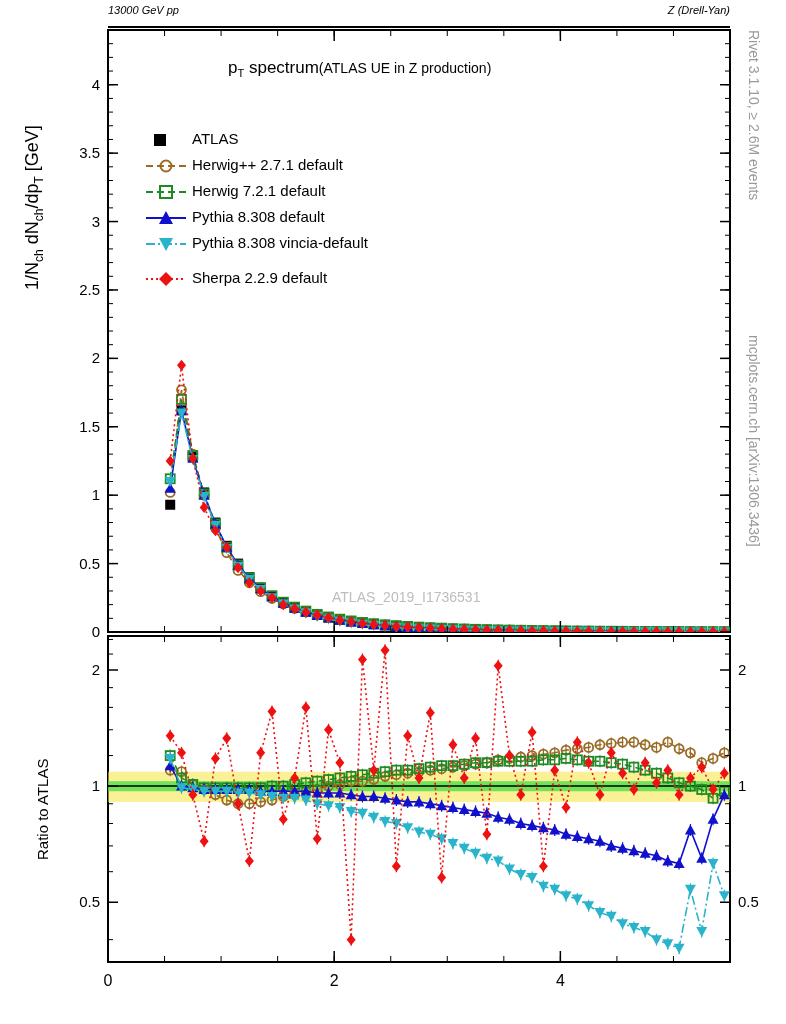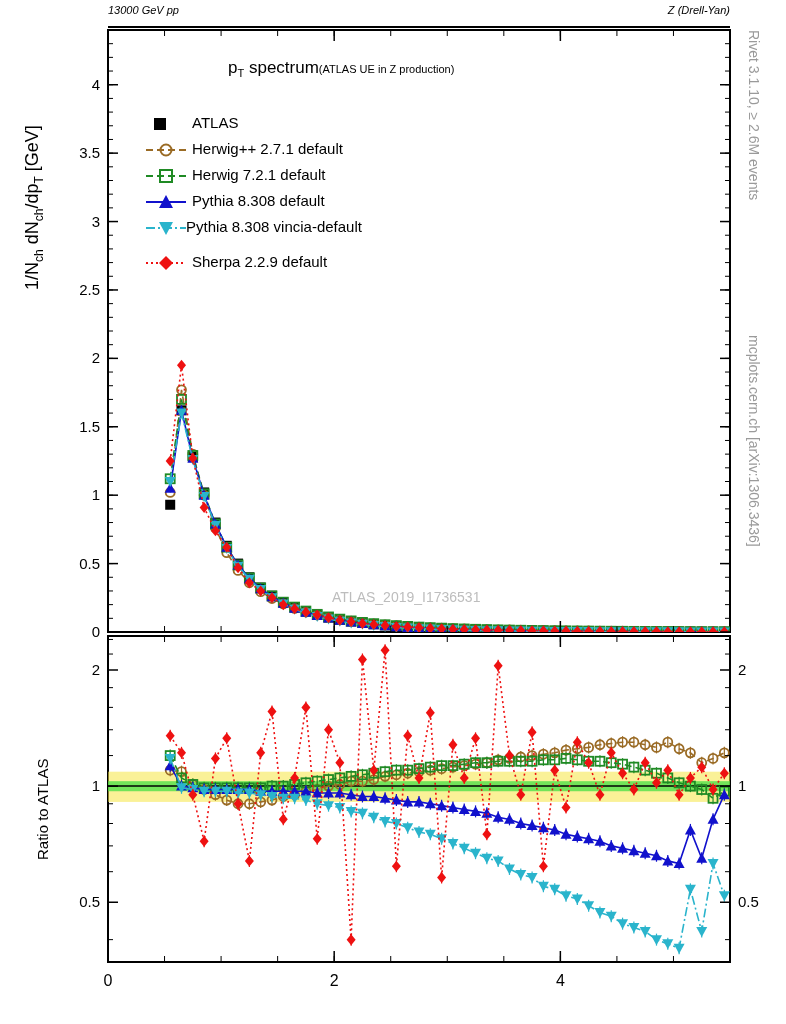--- a/index.html
+++ b/index.html
@@ -28,21 +28,21 @@
 
   <div class="abs vert-left" style="left:22px;top:290px;font-size:18px;">
     1/N<sub style="font-size:12px;">ch</sub>&nbsp;dN<sub style="font-size:12px;">ch</sub>/dp<sub style="font-size:12px;">T</sub>&nbsp;[GeV]
   </div>
 
   <div class="abs vert-left" style="left:34px;top:860px;font-size:15px;">Ratio to ATLAS</div>
 
   <div class="abs" style="left:650px;top:985px;font-size:18px;margin-top:44px;">p<sub style="font-size:12px;">T</sub> [GeV]</div>
 
   <div class="abs" style="left:228px;top:58px;font-size:17px;">
-    <span>p<sub style="font-size:11px;">T</sub> spectrum</span><span style="font-size:11px;">(ATLAS UE in Z production)</span>
+    <span>p<sub style="font-size:11px;">T</sub> spectrum</span><span style="font-size:14px;">(ATLAS UE in Z production)</span>
   </div>
 
   <div class="abs watermark" style="left:332px;top:589px;">ATLAS_2019_I1736531</div>
 
   <svg class="abs" style="left:0;top:0;" width="786" height="1024">
     <defs>
       <clipPath id="clipMain">
           <rect x="108" y="30" width="622" height="602"></rect>
         </clipPath>
       <clipPath id="clipRatio">
@@ -1071,21 +1071,21 @@
         <line x1="334.1818181818182" y1="962" x2="334.1818181818182" y2="951" stroke="#000" stroke-width="1.5"></line>
         <line x1="334.1818181818182" y1="636" x2="334.1818181818182" y2="647" stroke="#000" stroke-width="1.5"></line>
         <text x="334.1818181818182" y="986" text-anchor="middle" font-size="16" font-family="Liberation Sans, sans-serif" fill="#000">2</text>
         <line x1="560.3636363636364" y1="962" x2="560.3636363636364" y2="951" stroke="#000" stroke-width="1.5"></line>
         <line x1="560.3636363636364" y1="636" x2="560.3636363636364" y2="647" stroke="#000" stroke-width="1.5"></line>
         <text x="560.3636363636364" y="986" text-anchor="middle" font-size="16" font-family="Liberation Sans, sans-serif" fill="#000">4</text>
       </g>
   </svg>
 
   <div class="abs" style="left:146px;top:112px;width:330px;">
-    <div style="position:relative;height:26px;">
+    <div style="position:relative;height:26px;margin-top:16px;">
       <svg class="abs" style="left:0;top:4px;" width="40" height="16">
           <rect x="8" y="2" width="12" height="12" fill="#000"></rect>
         </svg>
       <span class="abs legend-txt" style="left:46px;top:2px;">ATLAS</span>
     </div>
     <div style="position:relative;height:26px;">
       <svg class="abs" style="left:0;top:4px;" width="40" height="16">
         <line x1="0" y1="8" x2="40" y2="8" stroke="#9a6b25" stroke-width="2" stroke-dasharray="7,4"></line>
         <circle cx="20" cy="8" r="5.5" fill="none" stroke="#9a6b25" stroke-width="2"></circle>
       </svg>
@@ -1103,21 +1103,21 @@
         <line x1="0" y1="8" x2="40" y2="8" stroke="#1111cc" stroke-width="2"></line>
         <polygon points="20,1 27,14 13,14" fill="#1111cc"></polygon>
       </svg>
       <span class="abs legend-txt" style="left:46px;top:2px;">Pythia 8.308 default</span>
     </div>
     <div style="position:relative;height:26px;">
       <svg class="abs" style="left:0;top:4px;" width="40" height="16">
         <line x1="0" y1="8" x2="40" y2="8" stroke="#2ab4cc" stroke-width="2" stroke-dasharray="9,3,2,3"></line>
         <polygon points="20,15 27,2 13,2" fill="#2ab4cc"></polygon>
       </svg>
-      <span class="abs legend-txt" style="left:40px;top:2px;">Pythia 8.308 vincia-default</span>
+      <span class="abs legend-txt" style="left:46px;top:2px;">Pythia 8.308 vincia-default</span>
     </div>
     <div style="position:relative;height:26px;margin-top:9px;">
       <svg class="abs" style="left:0;top:4px;" width="40" height="16">
         <line x1="0" y1="8" x2="40" y2="8" stroke="#ee1111" stroke-width="2" stroke-dasharray="2,3"></line>
         <polygon points="20,1 27,8 20,15 13,8" fill="#ee1111"></polygon>
       </svg>
       <span class="abs legend-txt" style="left:46px;top:2px;">Sherpa 2.2.9 default</span>
     </div>
   </div>
 

